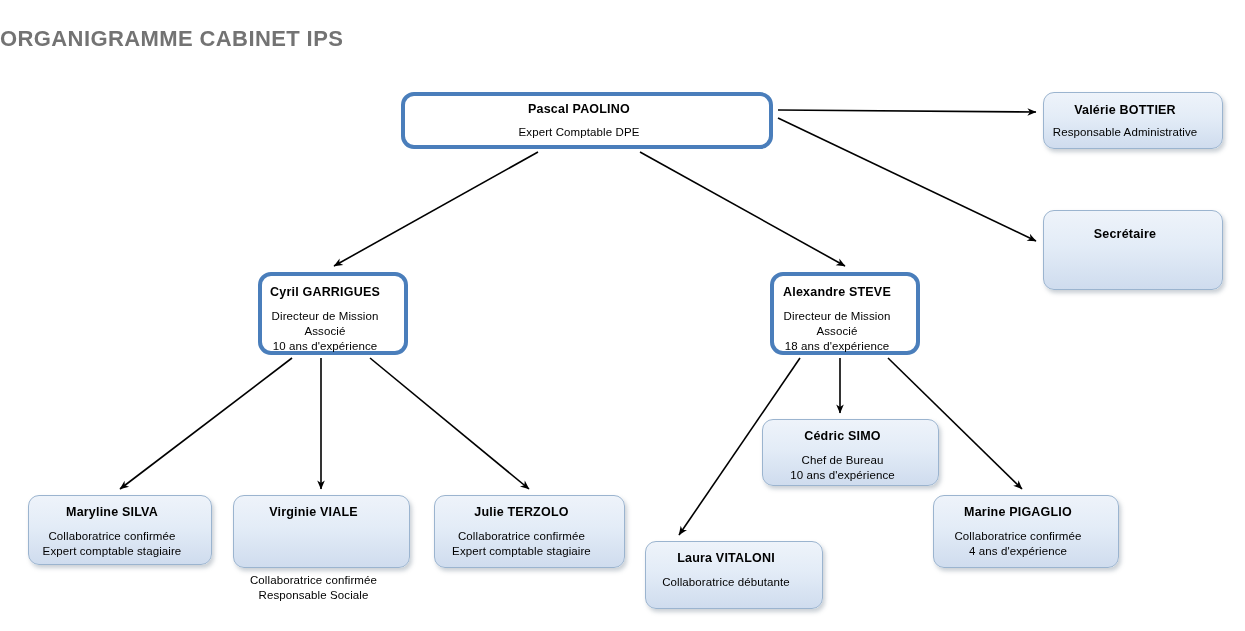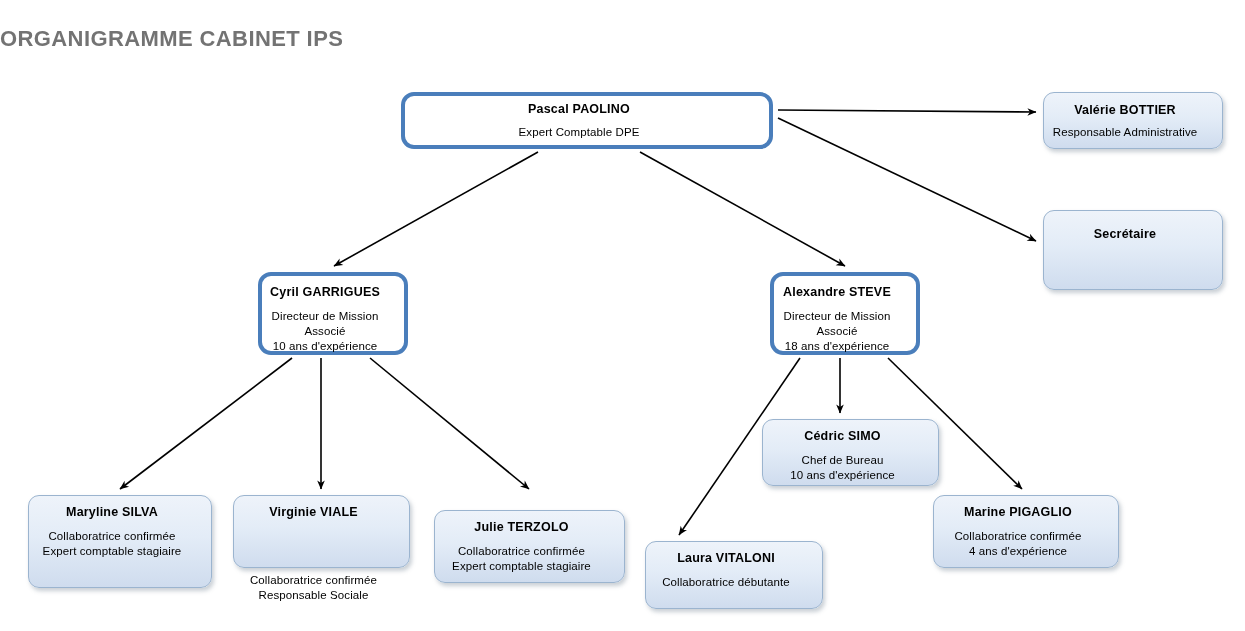--- a/index.html
+++ b/index.html
@@ -90,23 +90,23 @@
 
   #node-bottier     { left: 1043px; top: 92px;  width: 180px; height: 57px;  justify-content: center; }
   #node-bottier .lines { margin-top: 7px; }
 
   #node-secretaire  { left: 1043px; top: 210px; width: 180px; height: 80px;  justify-content: flex-start; }
   #node-secretaire .name { margin-top: 7px; }
 
   #node-garrigues   { left: 258px;  top: 272px; width: 150px; height: 83px;  justify-content: flex-start; }
   #node-steve       { left: 770px;  top: 272px; width: 150px; height: 83px;  justify-content: flex-start; }
 
-  #node-silva       { left: 28px;   top: 495px; width: 184px; height: 93px;  justify-content: flex-start; }
+  #node-silva       { left: 28px;   top: 495px; width: 184px; height: 70px;  justify-content: flex-start; }
   #node-viale       { left: 233px;  top: 495px; width: 177px; height: 73px;  justify-content: flex-start; gap: 44px; }
-  #node-terzolo     { left: 434px;  top: 495px; width: 191px; height: 73px;  justify-content: flex-start; margin-top: 15px; }
+  #node-terzolo     { left: 434px;  top: 495px; width: 191px; height: 73px;  justify-content: flex-start; }
 
   #node-simo        { left: 752px;  top: 419px; width: 177px; height: 67px;  justify-content: flex-start; margin-left: 10px; }
   #node-vitaloni    { left: 645px;  top: 541px; width: 178px; height: 68px;  justify-content: flex-start; }
   #node-pigaglio    { left: 933px;  top: 495px; width: 186px; height: 73px;  justify-content: flex-start; }
 </style>
 </head>
 <body>
 
 <div id="canvas">
 

